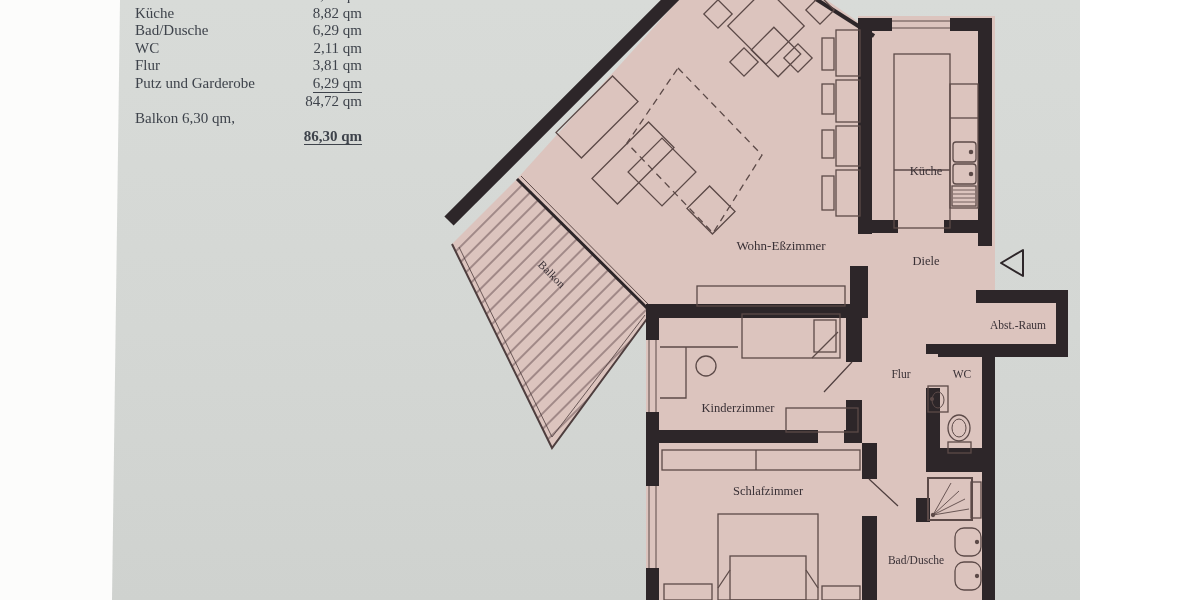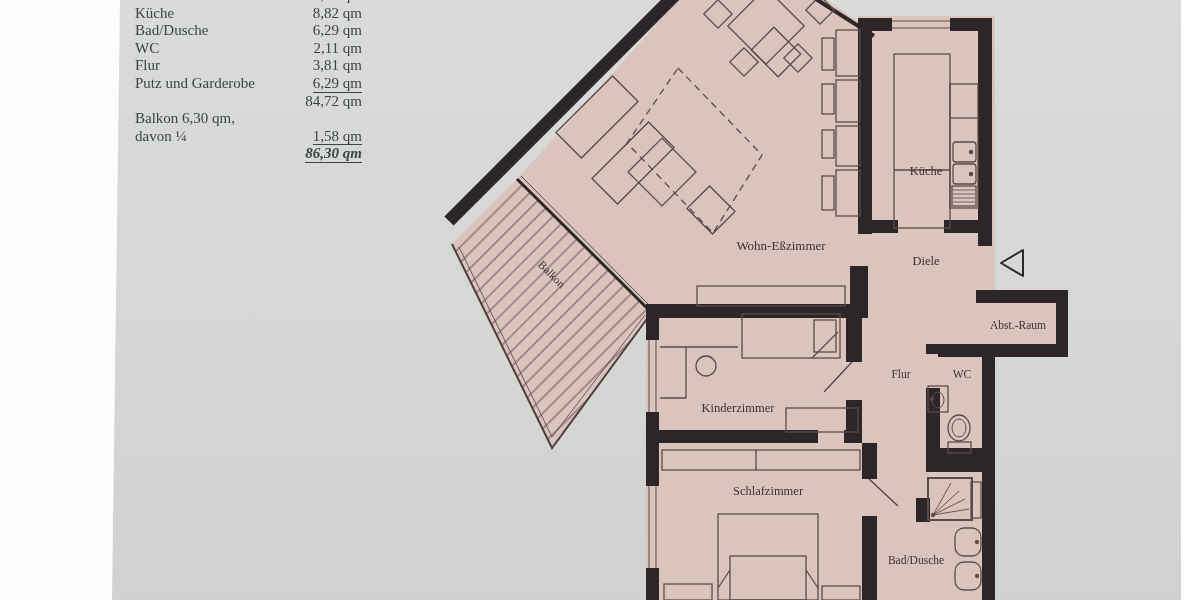--- a/index.html
+++ b/index.html
@@ -1,31 +1,31 @@
 <!DOCTYPE html>
 <html><head>
 <meta charset="utf-8">
 <style>
   html,body{margin:0;padding:0;}
   .stage{
-    position:relative;width:1181px;height:600px;overflow:hidden;
+    position:relative;width:1080px;height:600px;overflow:hidden;
     background:linear-gradient(180deg,#d8dbd8 0%,#d4d7d4 55%,#cfd2cf 100%);
     font-family:"Liberation Serif", serif;
   }
   .white-strip{
     position:absolute;left:0;top:0;width:130px;height:600px;background:#fcfcfb;
     clip-path:polygon(0 0,120px 0,112px 100%,0 100%);
   }
   .area-table{position:absolute;left:135px;top:0;width:227px;color:#3e434b;}
   .row{display:flex;justify-content:space-between;height:17.6px;line-height:17.6px;font-size:15px;}
   .row .lbl{white-space:nowrap;}
   .row .val{display:inline-block;text-align:left;white-space:nowrap;}
   .row.cut{margin-top:-13px;}
   .row.u .val{border-bottom:1.4px solid #3e434b;padding-bottom:1px;}
-  .row.b .val{font-weight:bold;border-bottom:1.4px solid #3e434b;padding-bottom:0;font-style:italic;}
+  .row.b .val{font-weight:bold;border-bottom:1.4px solid #3e434b;padding-bottom:0;}
   .plan-svg{position:absolute;left:440px;top:0;width:640px;height:600px;}
   svg text{font-family:"Liberation Serif", serif;fill:#3a3136;}
 </style>
 </head>
 <body>
 
 <div class="stage">
   <div class="white-strip"></div>
 
   <div class="area-table">
@@ -53,24 +53,20 @@
         <span class="lbl">Putz und Garderobe</span>
         <span class="val">6,29 qm</span>
       </div>
     <div class="row">
         <span class="lbl"></span>
         <span class="val">84,72 qm</span>
       </div>
     <div class="row">
         <span class="lbl">Balkon 6,30 qm,</span>
         <span class="val"></span>
-      </div>
-    <div class="row u">
-        <span class="lbl">davon ¼</span>
-        <span class="val">1,58 qm</span>
       </div>
     <div class="row b">
         <span class="lbl"></span>
         <span class="val">86,30 qm</span>
       </div>
   </div>
 
   <svg class="plan-svg" viewBox="440 0 640 600">
     <defs>
       <pattern id="hatch" width="11" height="11" patternUnits="userSpaceOnUse" patternTransform="rotate(45)">

